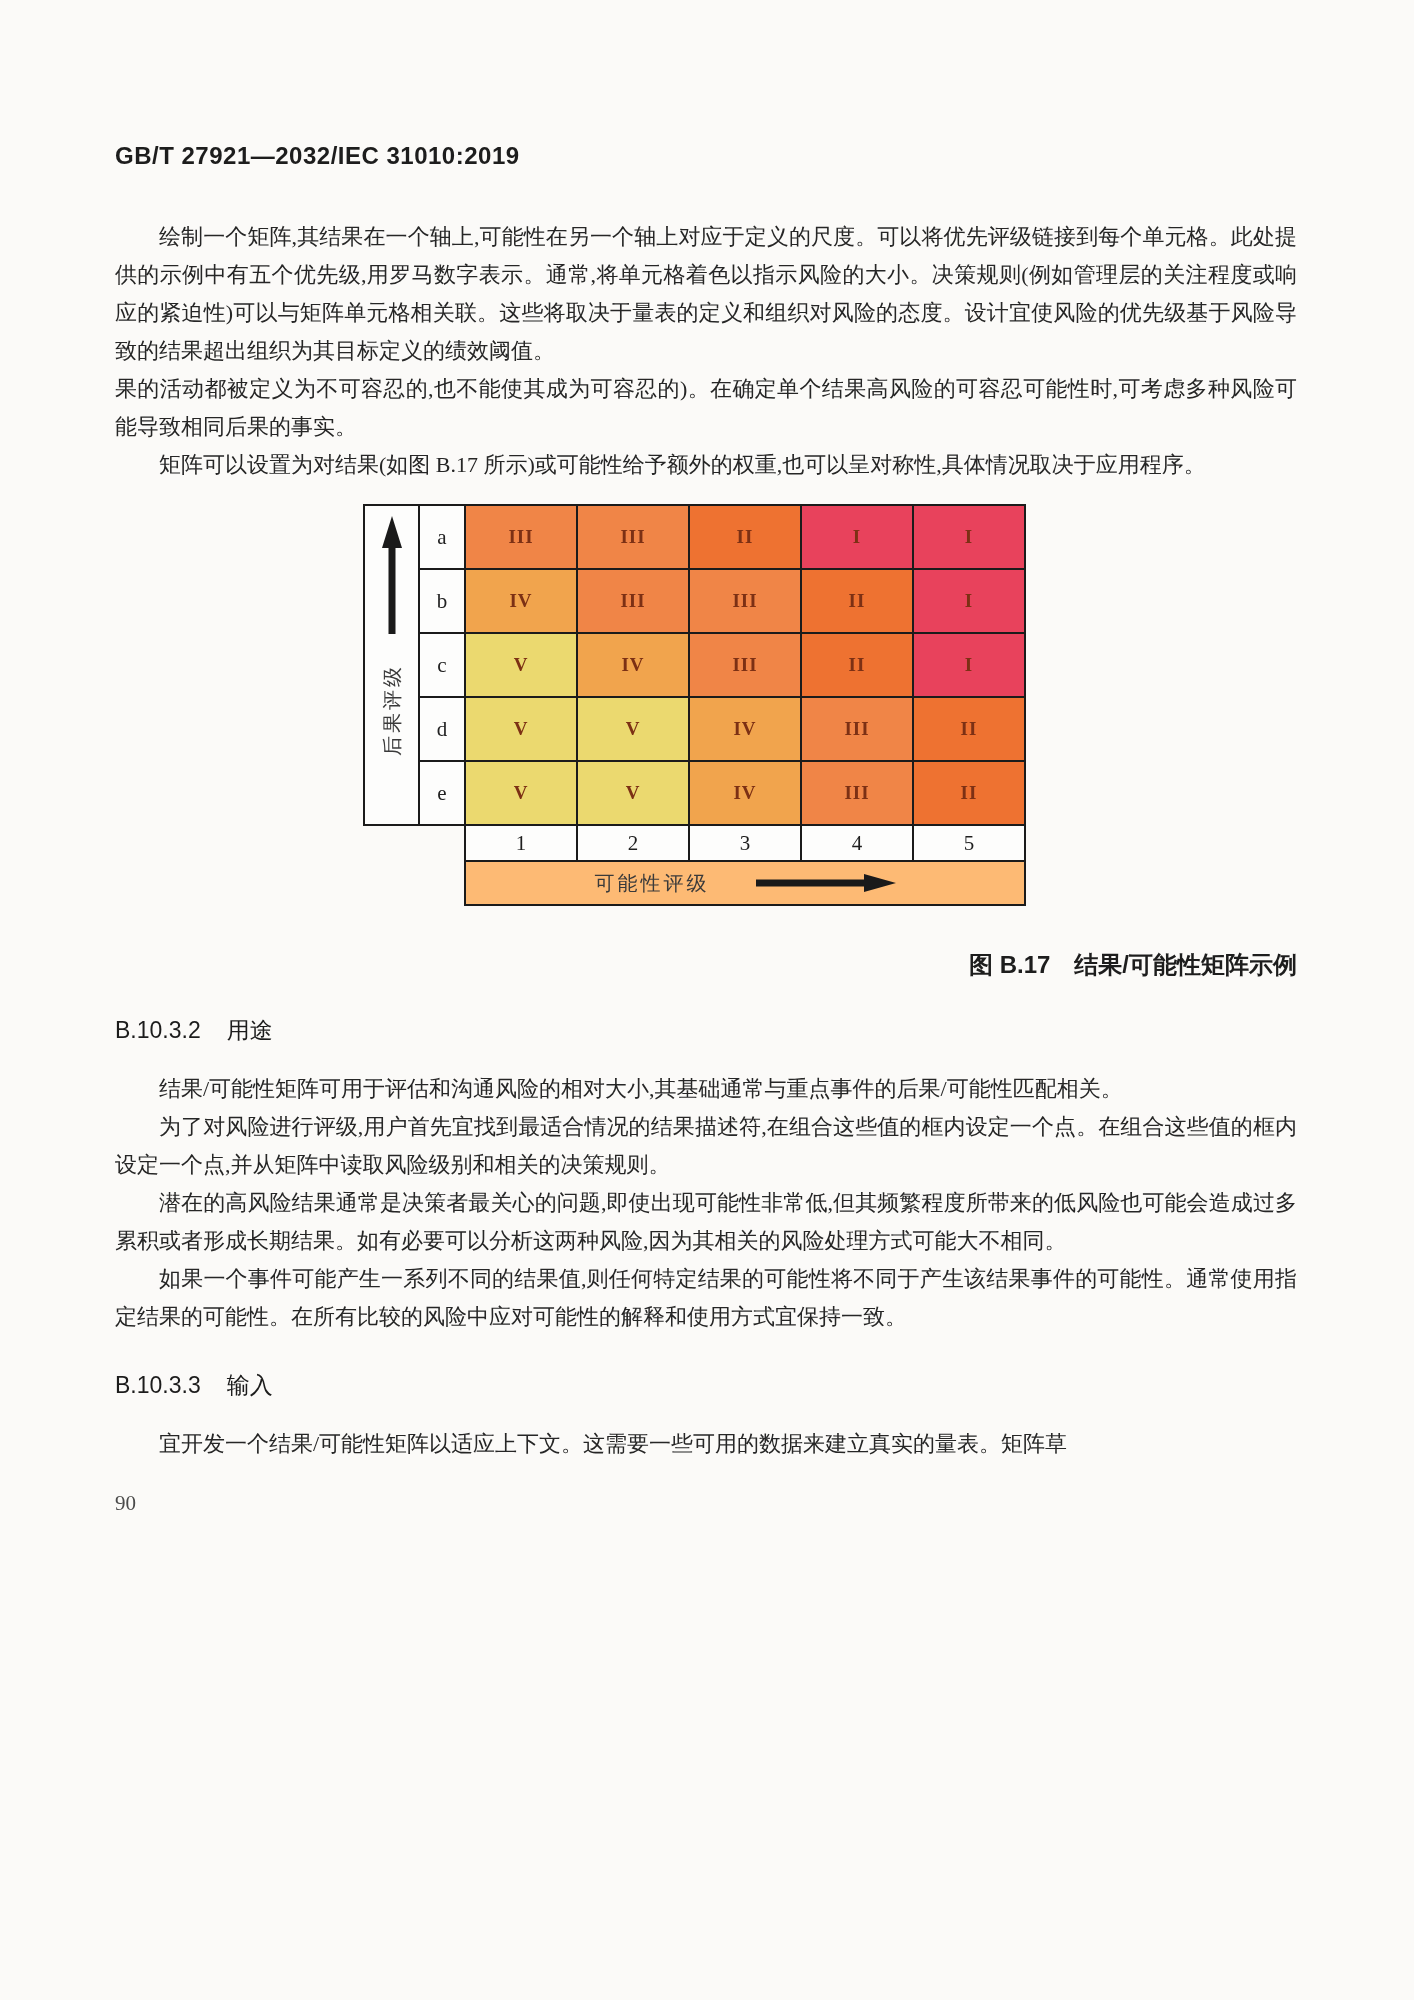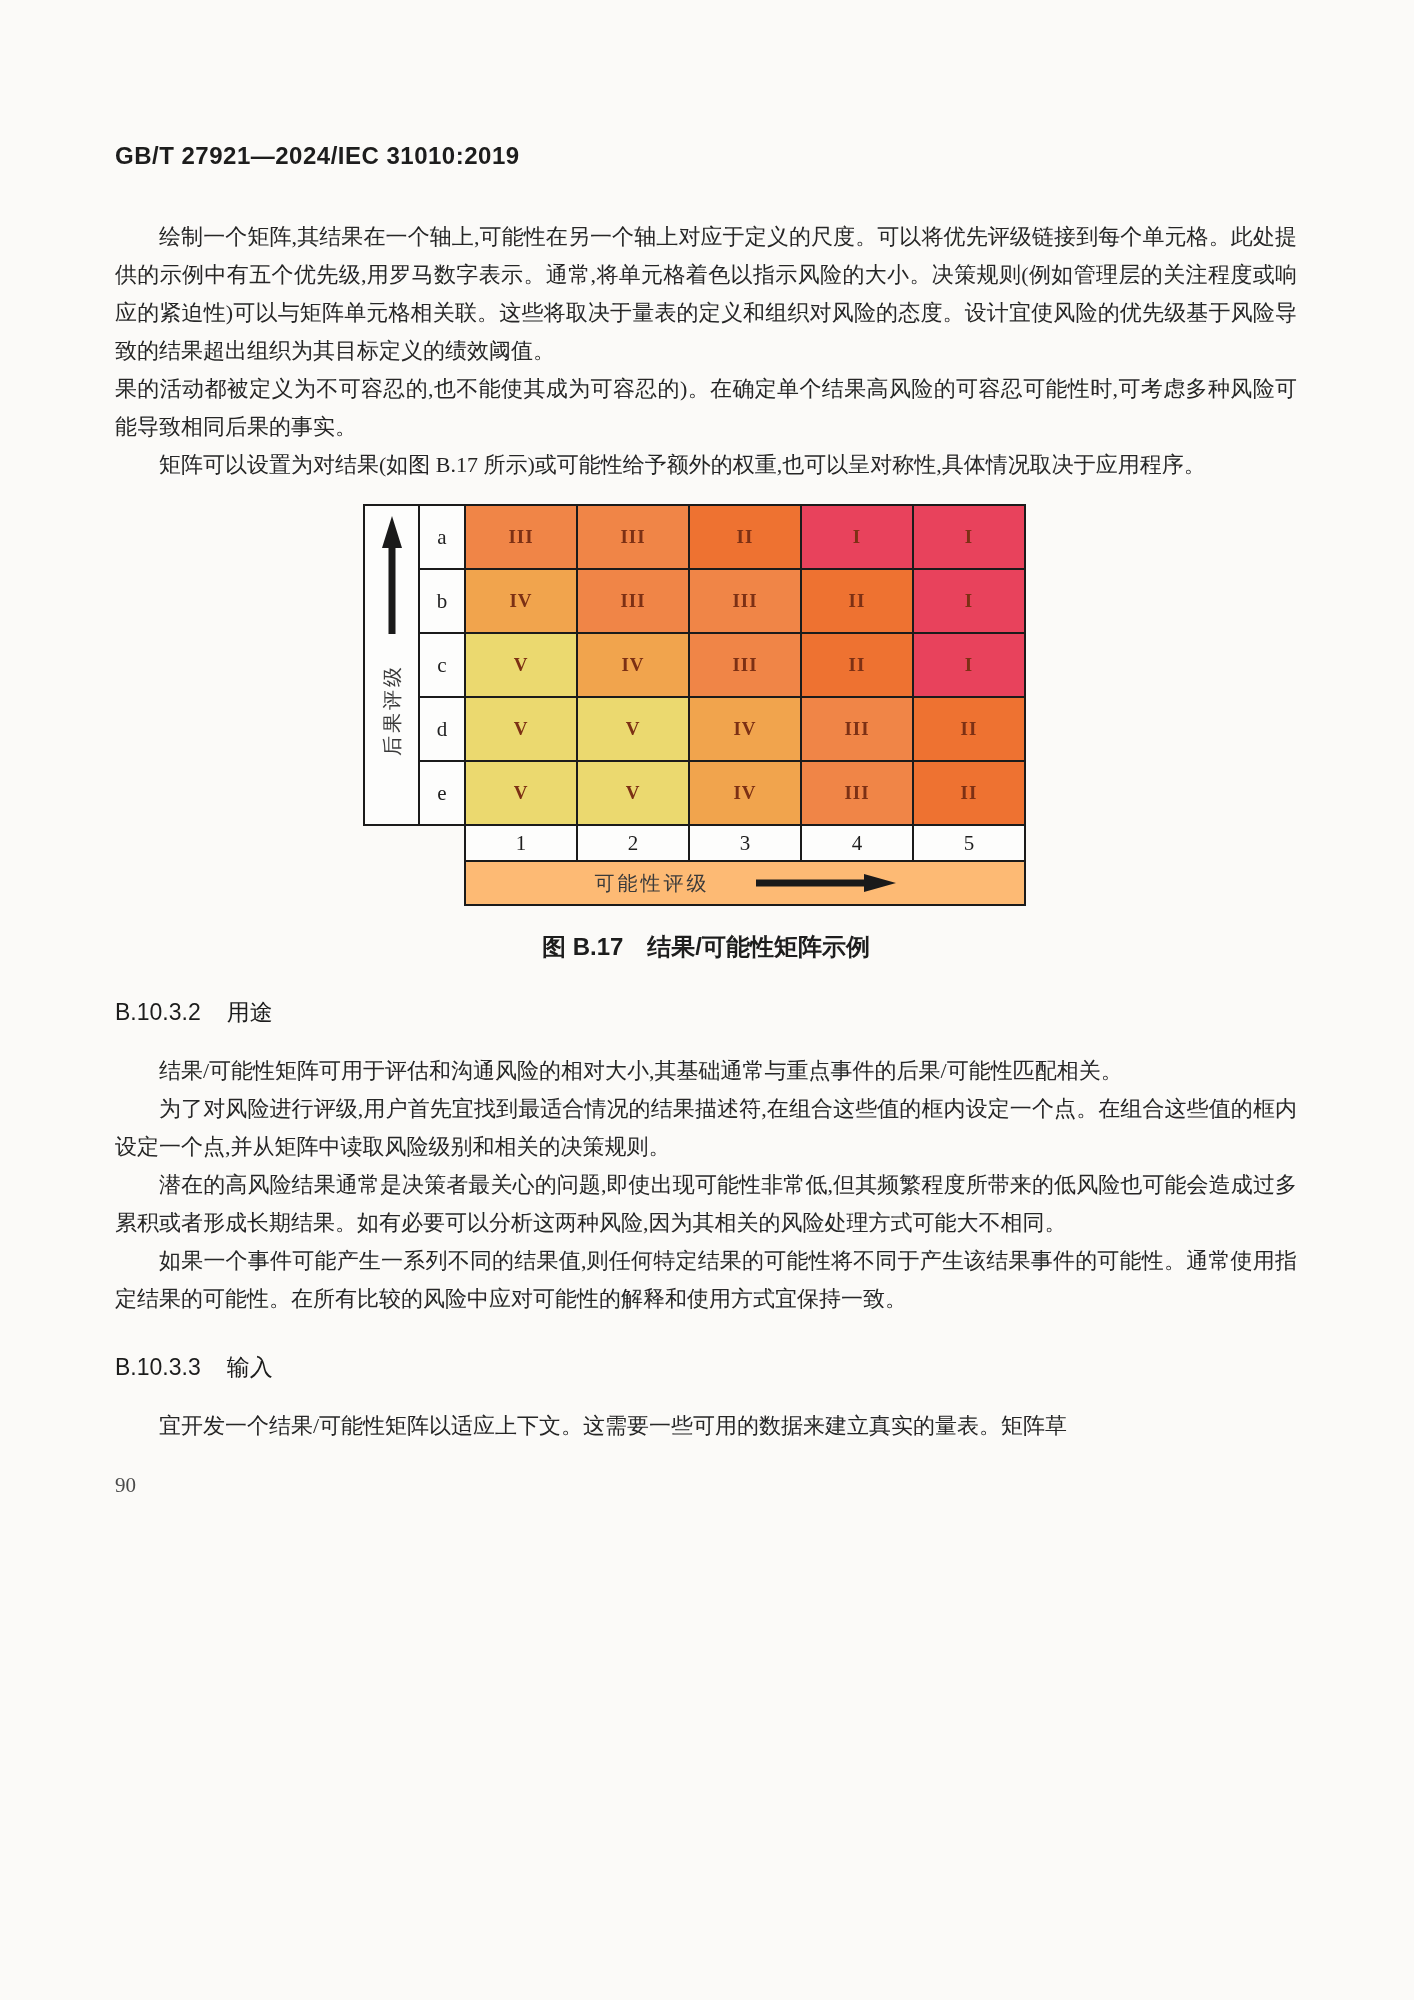--- a/index.html
+++ b/index.html
@@ -54,38 +54,38 @@
   .x-axis-row{
     display:inline-flex;padding:2px;background:#1b1b1b;
     margin-left:46px;margin-top:-2px;box-sizing:border-box;
   }
   .x-axis-inner{
     width:558px;height:42px;background:#fdba74;display:flex;
     align-items:center;justify-content:center;gap:46px;
     font-size:20px;color:#3a3a3a;letter-spacing:3px;
   }
   .fig-caption{
-    margin-top:25px;text-align:center;font-weight:bold;font-size:24px;
+    margin-top:43px;text-align:right;font-weight:bold;font-size:24px;
     font-family:"Liberation Sans","DejaVu Sans",sans-serif;color:#1d1d1d;
   }
   .sec-heading{
     margin:34px 0 24px 0;font-weight:normal;font-size:23px;
     font-family:"Liberation Sans","DejaVu Sans",sans-serif;color:#1c1c1c;
   }
   .sec-heading .sec-no{margin-right:26px;}
   .page-number{
     margin-top:28px;font-size:21px;color:#4a4a4a;
   }
 </style>
 </head>
 <body>
 
 <div class="page-inner">
 
-  <div class="doc-header">GB/T 27921—2024/IEC 31010:2019</div>
+  <div class="doc-header">GB/T 27921—2032/IEC 31010:2019</div>
 
   <p class="body-par indent">绘制一个矩阵,其结果在一个轴上,可能性在另一个轴上对应于定义的尺度。可以将优先评级链接到每个单元格。此处提供的示例中有五个优先级,用罗马数字表示。通常,将单元格着色以指示风险的大小。决策规则(例如管理层的关注程度或响应的紧迫性)可以与矩阵单元格相关联。这些将取决于量表的定义和组织对风险的态度。设计宜使风险的优先级基于风险导致的结果超出组织为其目标定义的绩效阈值。</p>
   <p class="body-par">果的活动都被定义为不可容忍的,也不能使其成为可容忍的)。在确定单个结果高风险的可容忍可能性时,可考虑多种风险可能导致相同后果的事实。</p>
   <p class="body-par indent">矩阵可以设置为对结果(如图 B.17 所示)或可能性给予额外的权重,也可以呈对称性,具体情况取决于应用程序。</p>
 
   <div class="figure-wrap">
     <div class="fig-flex">
       <div class="axis-col">
         <svg width="22" height="118" viewBox="0 0 22 118">
           <polygon points="11,0 21,32 14.5,32 14.5,118 7.5,118 7.5,32 1,32" fill="#1a1a1a"></polygon>

